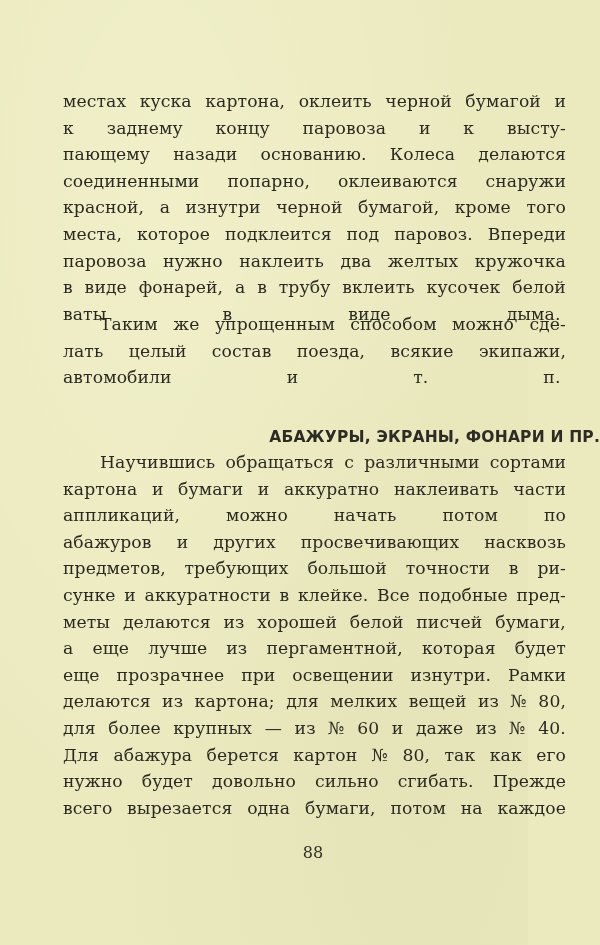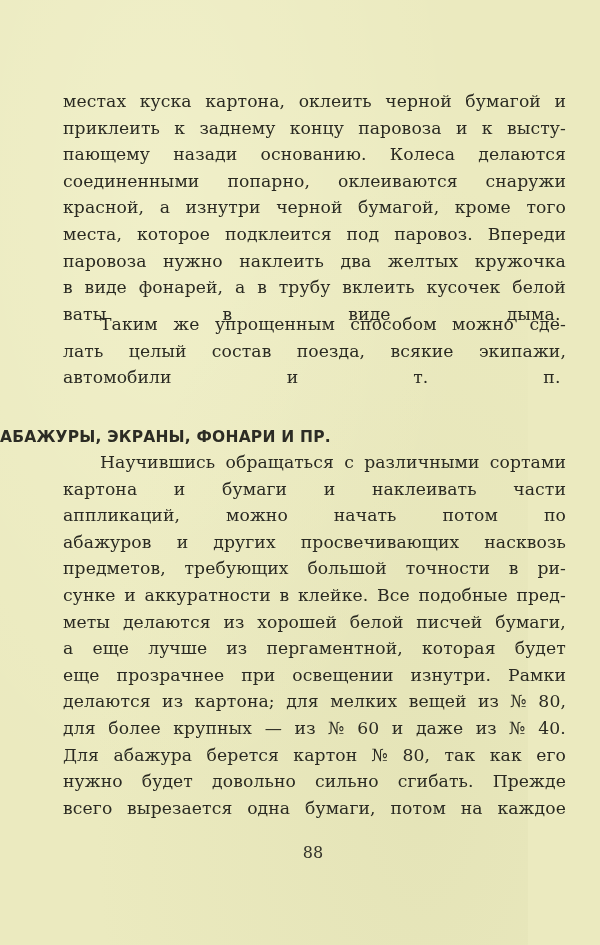--- a/index.html
+++ b/index.html
@@ -49,21 +49,21 @@
     .line.indent {
       padding-left: 37px;
     }
     .block-1 { top: 88px; }
     .block-2 { top: 311px; }
     .heading {
       position: absolute;
       top: 428px;
       left: 0;
       width: 600px;
-      text-align: left;
+      text-align: right;
       font-family: "DejaVu Sans", "Liberation Sans", sans-serif;
       font-weight: bold;
       font-size: 15.5px;
       letter-spacing: 0.2px;
       color: #2c2c24;
     }
     .block-3 { top: 449px; }
     .page-number {
       position: absolute;
       top: 843px;
@@ -83,21 +83,20 @@
     <div class="line">
         <span>местах</span>
         <span>куска</span>
         <span>картона,</span>
         <span>оклеить</span>
         <span>черной</span>
         <span>бумагой</span>
         <span>и</span>
       </div>
     <div class="line">
-        <span>приклеить</span>
         <span>к</span>
         <span>заднему</span>
         <span>концу</span>
         <span>паровоза</span>
         <span>и</span>
         <span>к</span>
         <span>высту-</span>
       </div>
     <div class="line">
         <span>пающему</span>
@@ -189,20 +188,21 @@
         <span>обращаться</span>
         <span>с</span>
         <span>различными</span>
         <span>сортами</span>
       </div>
     <div class="line">
         <span>картона</span>
         <span>и</span>
         <span>бумаги</span>
         <span>и</span>
+        <span>аккуратно</span>
         <span>наклеивать</span>
         <span>части</span>
       </div>
     <div class="line">
         <span>аппликаций,</span>
         <span>можно</span>
         <span>начать</span>
         <span>потом</span>
         <span>по</span>
       </div>

